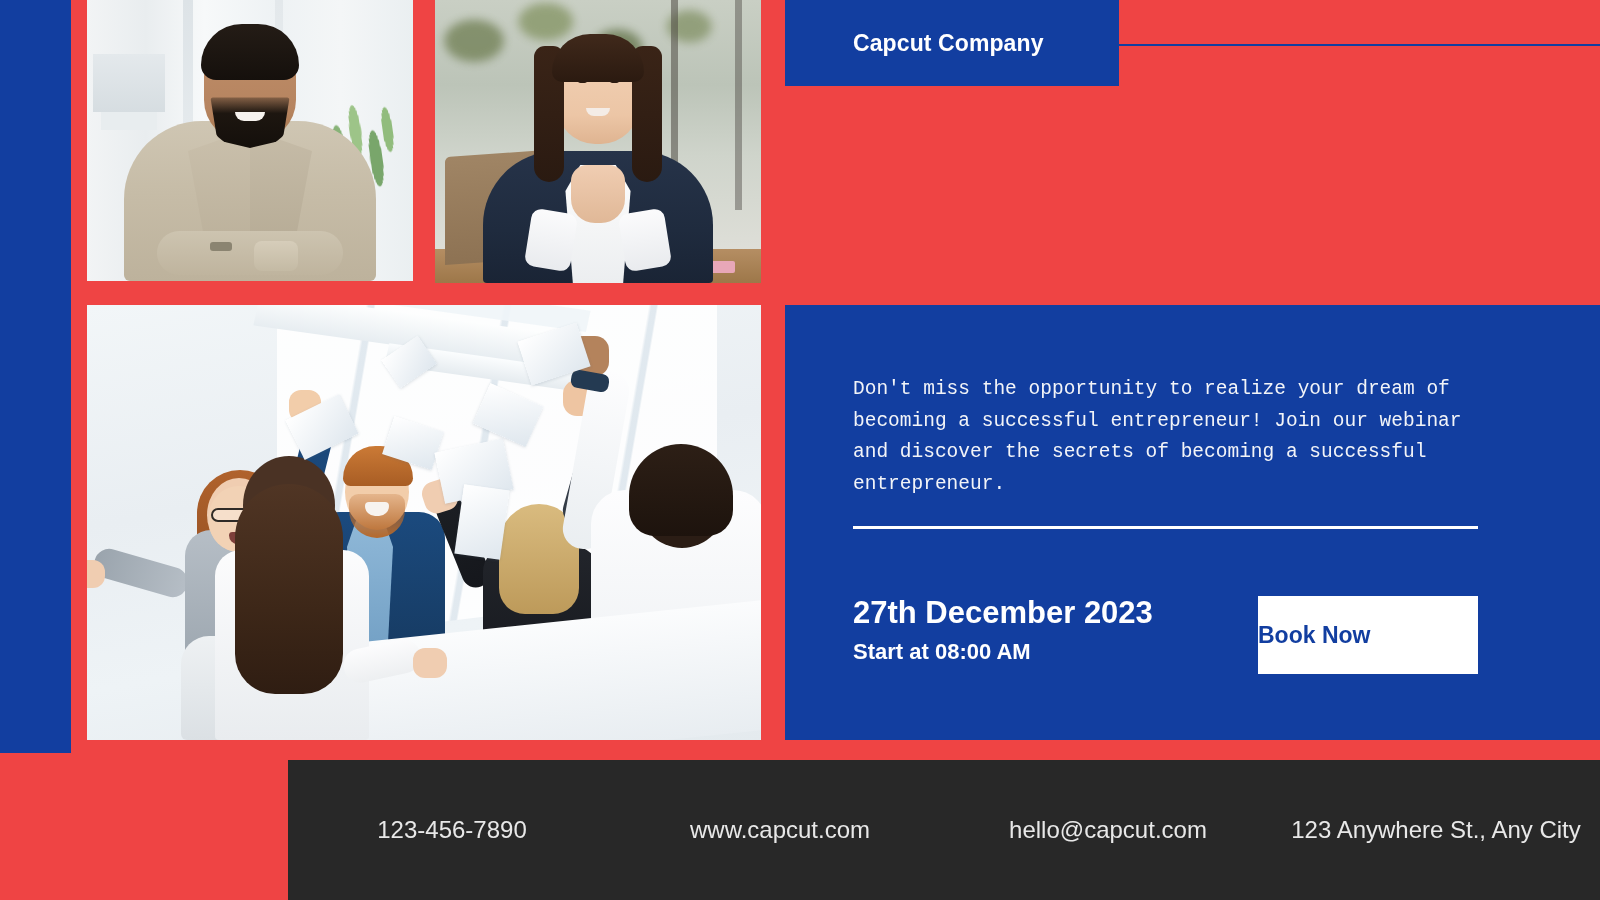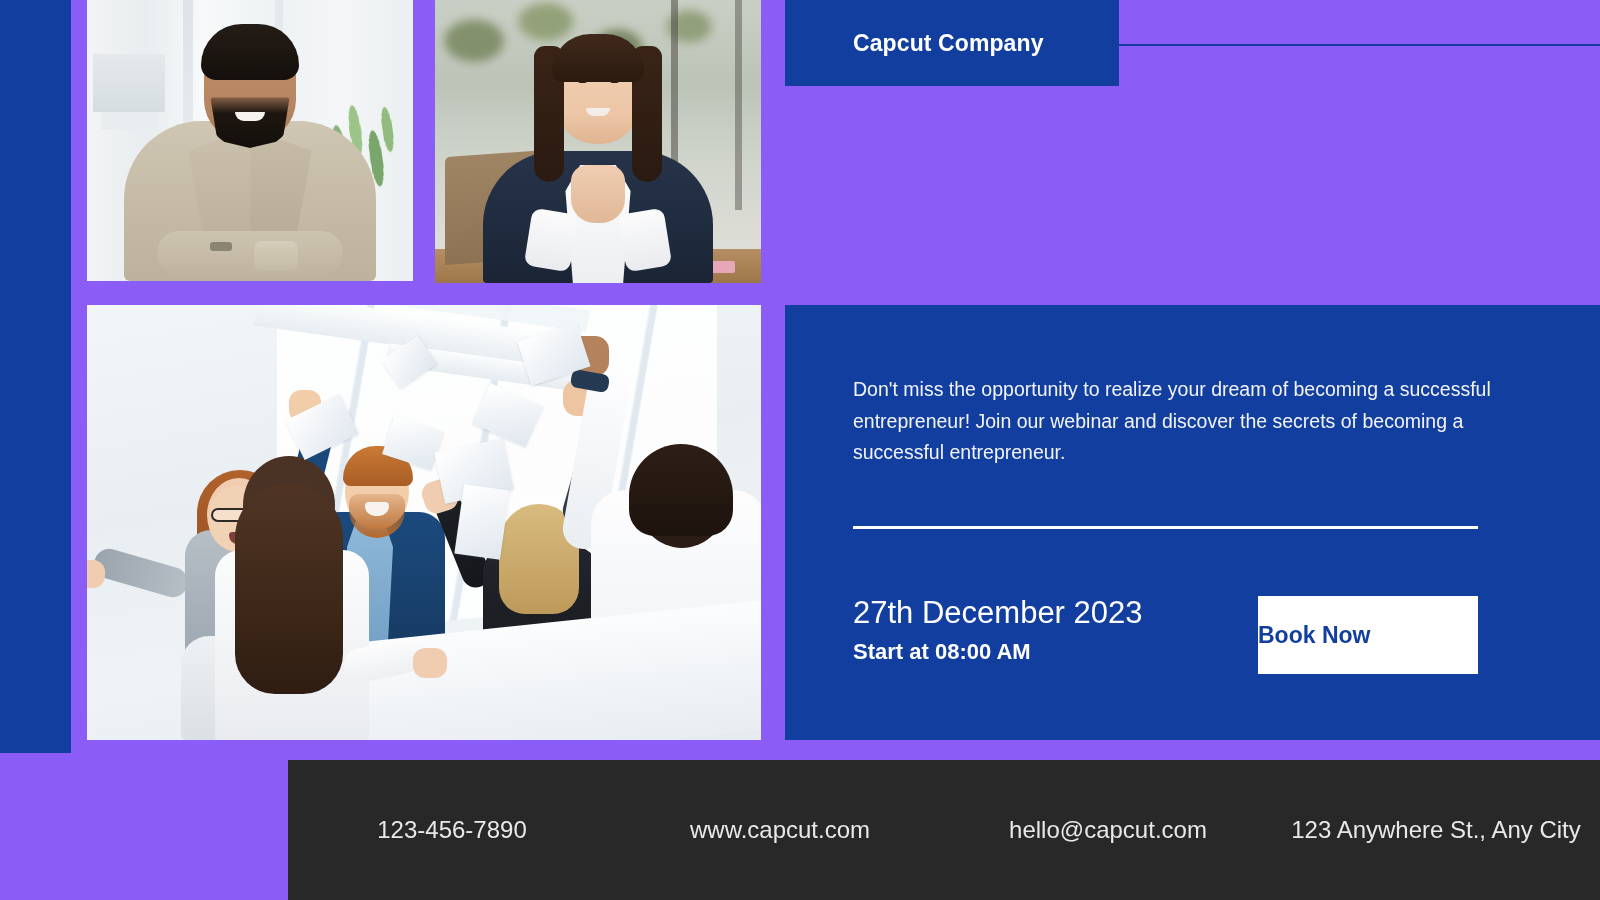--- a/index.html
+++ b/index.html
@@ -3,21 +3,21 @@
 <meta charset="utf-8">
 <title>Webinar Promo Banner</title>
 <style>
   * { margin:0; padding:0; box-sizing:border-box; }
   html,body{
     width:1600px; height:900px; overflow:hidden;
     background:#ffffff;
     font-family:"Liberation Sans", sans-serif;
     -webkit-font-smoothing:antialiased;
   }
-  .poster{ position:relative; width:1600px; height:900px; background:#8b5cf6; }
+  .poster{ position:relative; width:1600px; height:900px; background:#ef4444; }
 
   
   .left-stripe{
     position:absolute; left:0; top:0; width:71px; height:753px;
     background:#123EA0;
   }
 
   
   .photo{
     position:absolute; overflow:hidden; background:#dfe4e8;
@@ -432,28 +432,28 @@
     font-family:"Liberation Sans", sans-serif;
   }
 
   .blue-panel{
     position:absolute; left:785px; top:305px; width:815px; height:435px;
     background:#123EA0;
   }
   .paragraph{
     position:absolute; left:853px; top:374px; width:645px;
     color:#f2f4f8; font-size:19.5px; line-height:1.62;
-    font-family:Liberation Sans, sans-serif;
+    font-family:Liberation Mono, monospace;
   }
   .divider{
     position:absolute; left:853px; top:526px; width:625px; height:3px; background:#ffffff;
   }
   .date-block{ position:absolute; left:853px; top:594px; }
   .date-main{
-    color:#ffffff; font-size:31px; font-weight:normal; line-height:1.2;
+    color:#ffffff; font-size:31px; font-weight:bold; line-height:1.2;
     font-family:"Liberation Sans", sans-serif;
   }
   .date-sub{
     color:#ffffff; font-size:22px; font-weight:bold; margin-top:8px;
     font-family:"Liberation Sans", sans-serif;
   }
   .book-btn{
     position:absolute; left:1258px; top:596px; width:220px; height:78px;
     background:#ffffff; border:none; cursor:pointer;
     display:flex; align-items:center; justify-content:flex-start;

